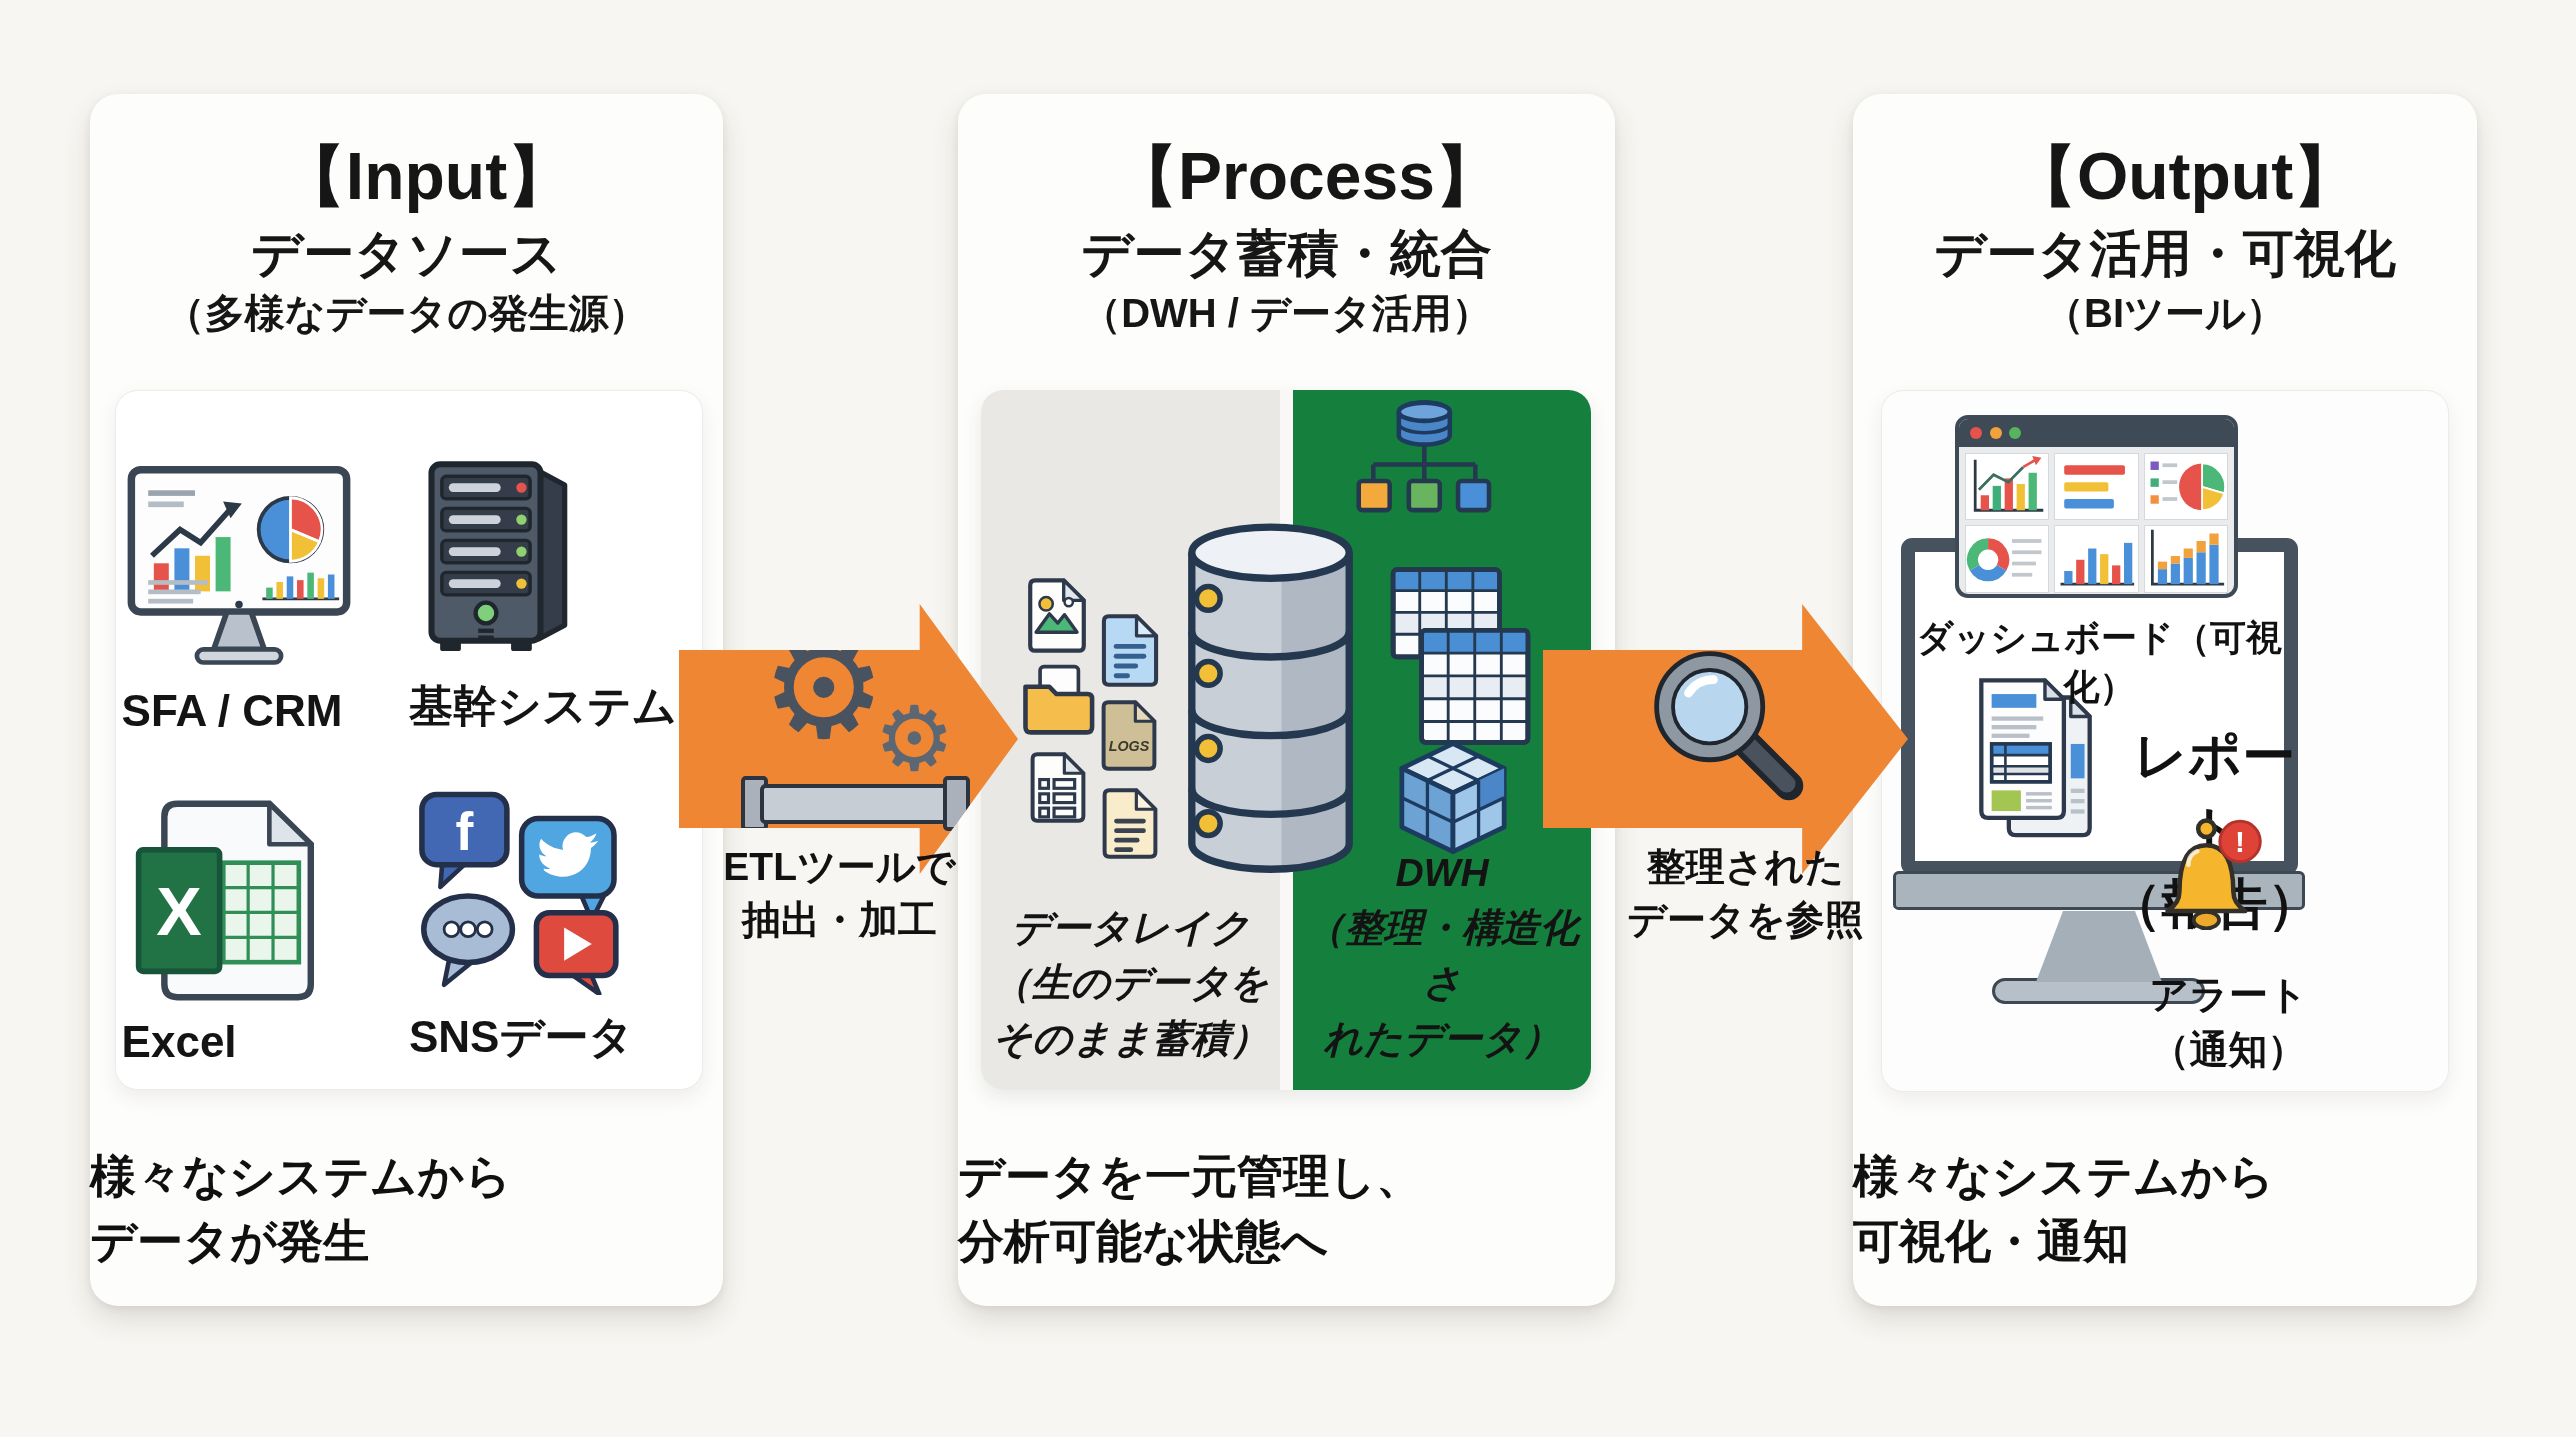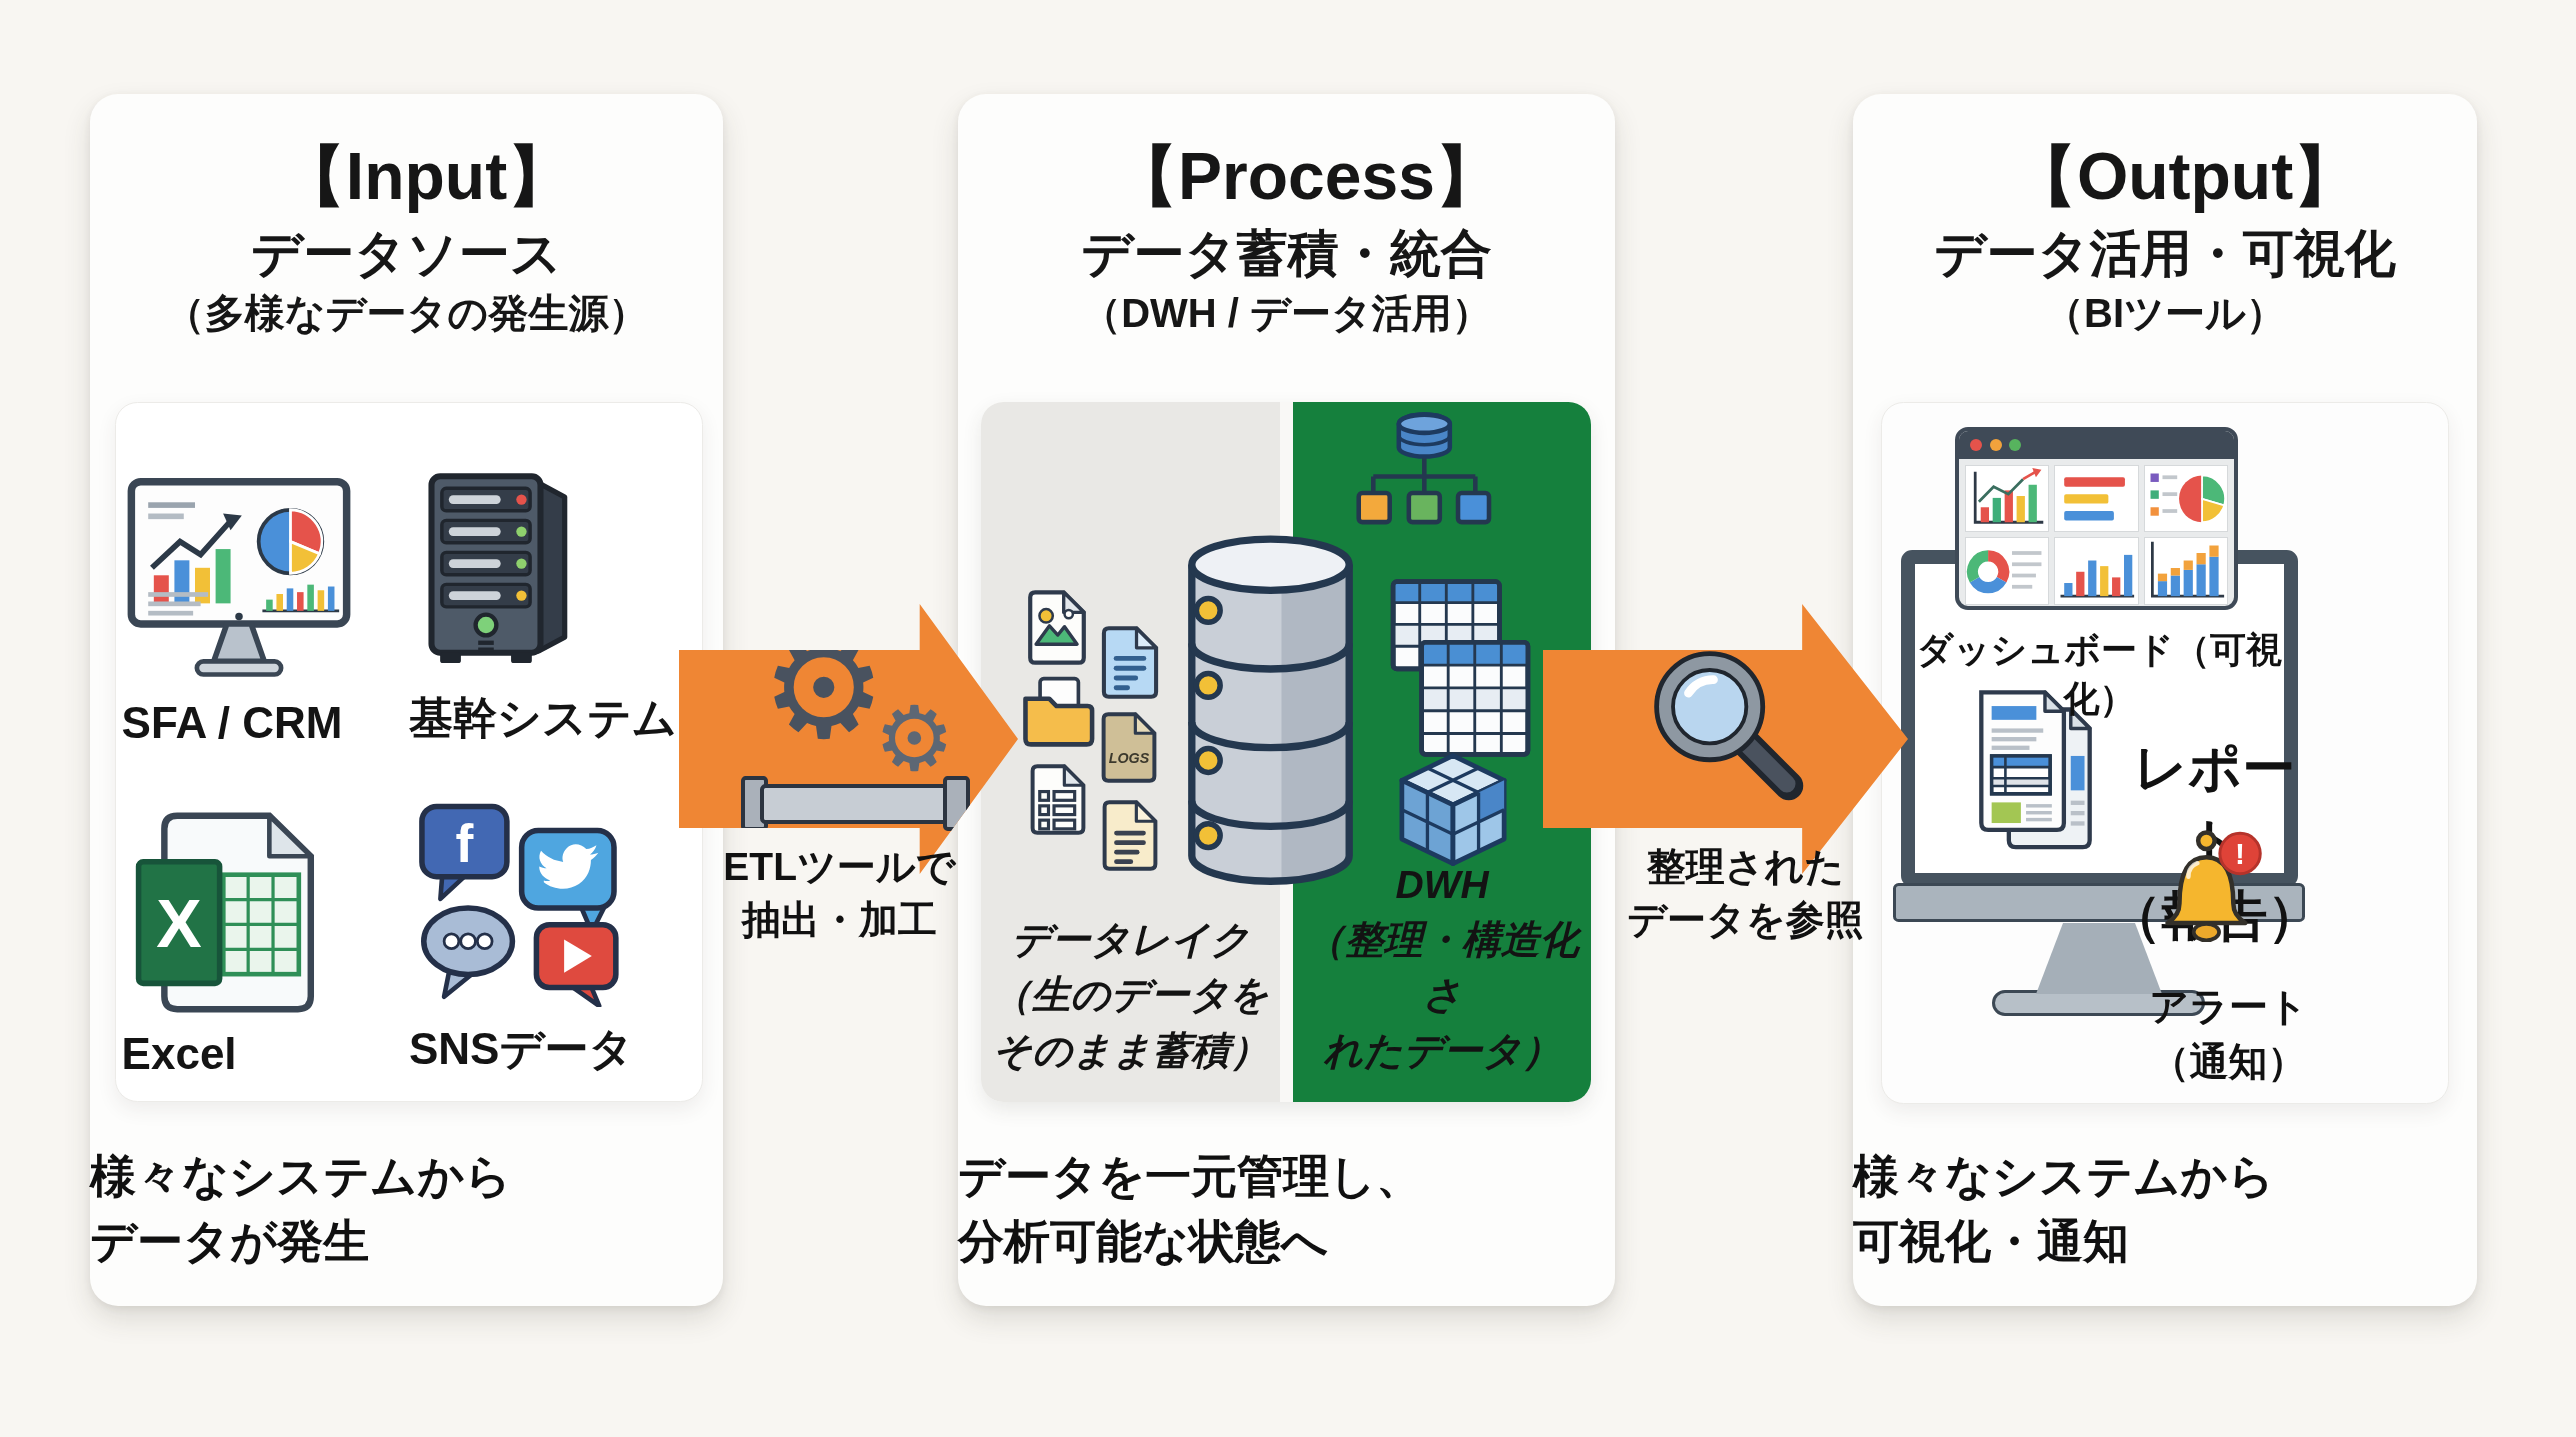--- a/index.html
+++ b/index.html
@@ -7,21 +7,21 @@
           font-family:"Liberation Sans","DejaVu Sans",sans-serif;color:#161616;}
   .panel{position:absolute;top:94px;height:1212px;background:#fdfdfc;border-radius:28px;
          box-shadow:0 13px 28px rgba(60,55,45,.14),0 2.8px 7.5px rgba(60,55,45,.08);}
   #panel-input{left:90px;width:633px;}
   #panel-process{left:958px;width:657px;}
   #panel-output{left:1853px;width:624px;}
   .panel-title{position:absolute;top:39px;left:0;width:100%;text-align:center;font-weight:bold;line-height:1.32;}
   .t1{font-size:66px;margin-left:40px;} .t2{font-size:51px;} .t3{font-size:40px;}
   .caption{position:absolute;top:1050px;left:0;width:100%;text-align:left;font-weight:bold;
            font-size:46px;line-height:1.42;color:#101010;}
-  .inner-card{position:absolute;top:296px;border-radius:22.5px;margin-top:12px;}
+  .inner-card{position:absolute;top:296px;border-radius:22.5px;}
 
   
   .input-card{left:25px;width:588px;height:700px;background:#ffffff;border:1.9px solid #ecebe8;
               box-shadow:0 7.5px 19px rgba(60,55,45,.08);
               display:grid;grid-template-columns:1fr 1fr;grid-template-rows:1fr 1fr;padding:24px 5.6px 13px 5.6px;box-sizing:border-box;}
   .cell{display:flex;flex-direction:column;justify-content:flex-end;gap:13px;padding-bottom:9.4px;}
   .cell-label{font-size:44px;font-weight:bold;color:#141414;}
 
   
   .process-card{left:23.4px;width:610px;height:700px;overflow:hidden;display:flex;

